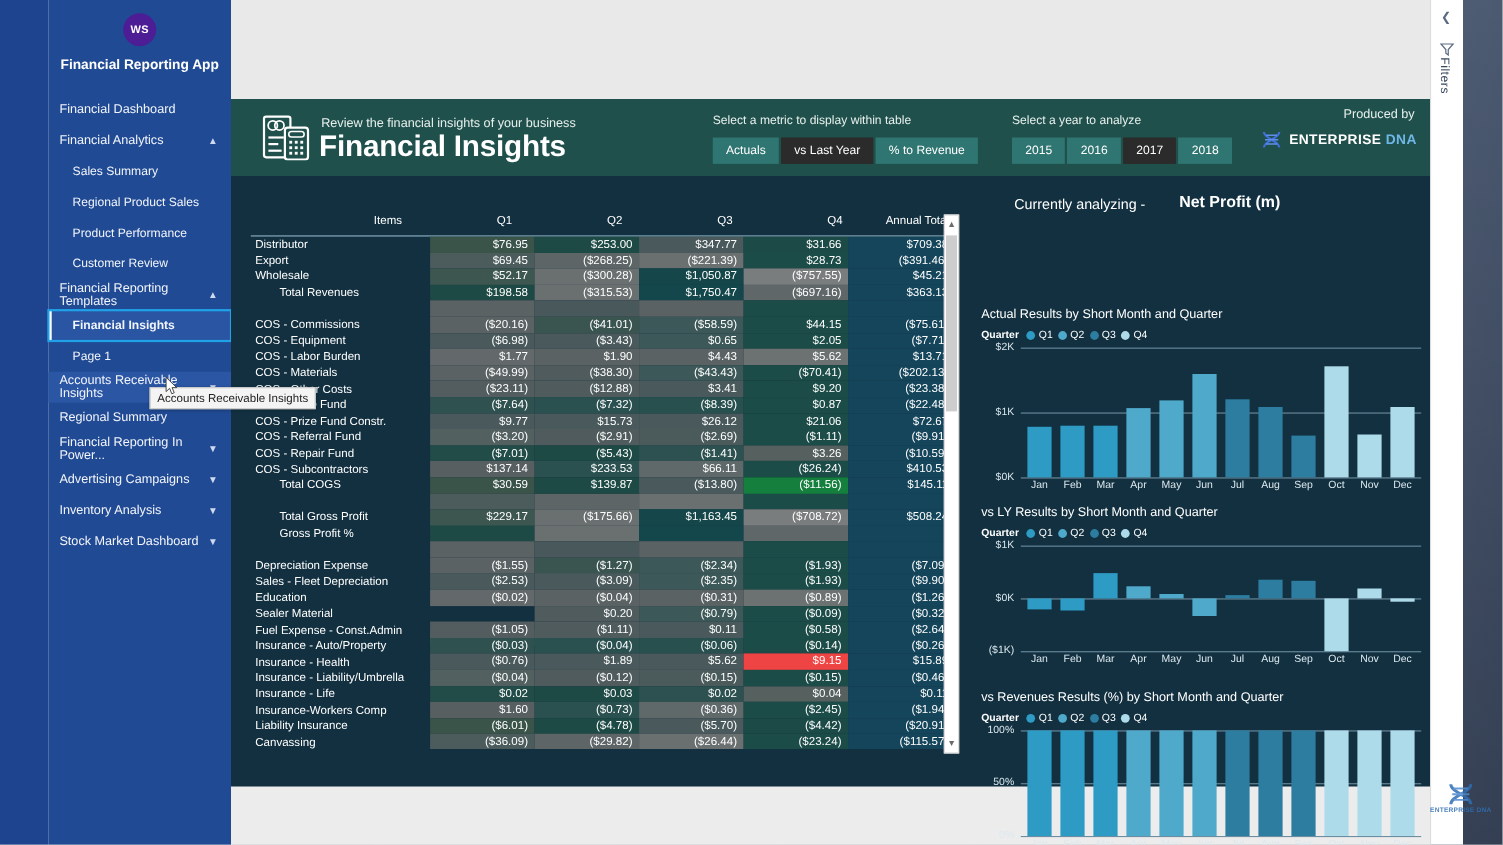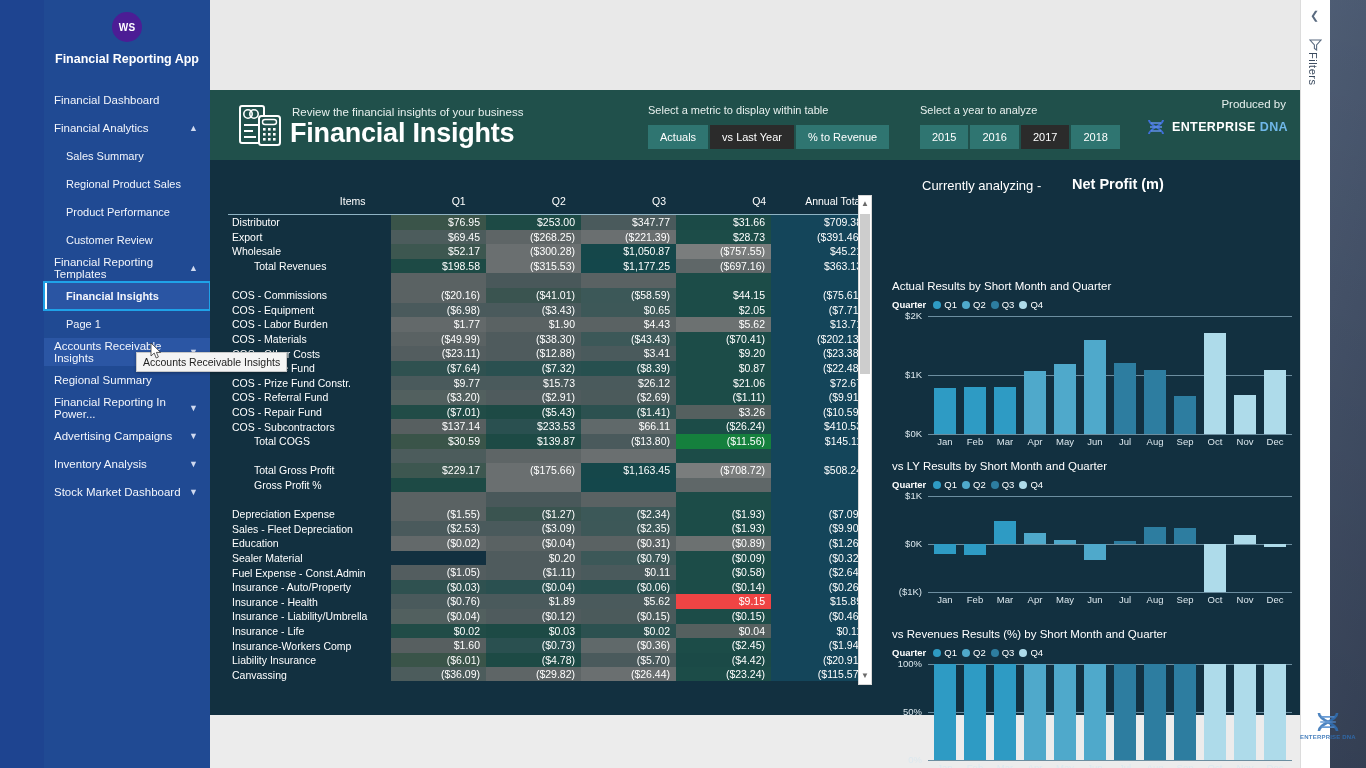--- a/index.html
+++ b/index.html
@@ -360,21 +360,21 @@
             <div class="c-q c-val" style="background: rgb(61, 87, 80); height: 14.6px; line-height: 14.6px;">$52.17</div>
             <div class="c-q c-val" style="background: rgb(106, 111, 112); height: 14.6px; line-height: 14.6px;">($300.28)</div>
             <div class="c-q c-val" style="background: rgb(21, 71, 74); height: 14.6px; line-height: 14.6px;">$1,050.87</div>
             <div class="c-q c-val" style="background: rgb(122, 125, 125); height: 14.6px; line-height: 14.6px;">($757.55)</div>
             <div class="c-tot c-val" style="background: rgb(20, 69, 90); height: 14.6px; line-height: 14.6px;">$45.21</div>
           </div>
           <div class="mx-row total">
             <div class="c-item">Total Revenues</div>
             <div class="c-q c-val" style="background: rgb(29, 74, 69); height: 14.6px; line-height: 14.6px;">$198.58</div>
             <div class="c-q c-val" style="background: rgb(106, 111, 112); height: 14.6px; line-height: 14.6px;">($315.53)</div>
-            <div class="c-q c-val" style="background: rgb(20, 71, 75); height: 14.6px; line-height: 14.6px;">$1,177.25</div>
+            <div class="c-q c-val" style="background: rgb(20, 71, 75); height: 14.6px; line-height: 14.6px;">$1,750.47</div>
             <div class="c-q c-val" style="background: rgb(95, 103, 104); height: 14.6px; line-height: 14.6px;">($697.16)</div>
             <div class="c-tot c-val" style="background: rgb(20, 69, 90); height: 14.6px; line-height: 14.6px;">$363.13</div>
           </div>
           <div class="mx-row spacer">
             <div class="c-item"></div>
             <div class="c-q c-val" style="background: rgb(90, 98, 99); height: 14.6px; line-height: 14.6px;"></div>
             <div class="c-q c-val" style="background: rgb(73, 88, 90); height: 14.6px; line-height: 14.6px;"></div>
             <div class="c-q c-val" style="background: rgb(90, 98, 99); height: 14.6px; line-height: 14.6px;"></div>
             <div class="c-q c-val" style="background: rgb(28, 76, 72); height: 14.6px; line-height: 14.6px;"></div>
             <div class="c-tot c-val" style="background: rgb(20, 69, 90); height: 14.6px; line-height: 14.6px;"></div>

